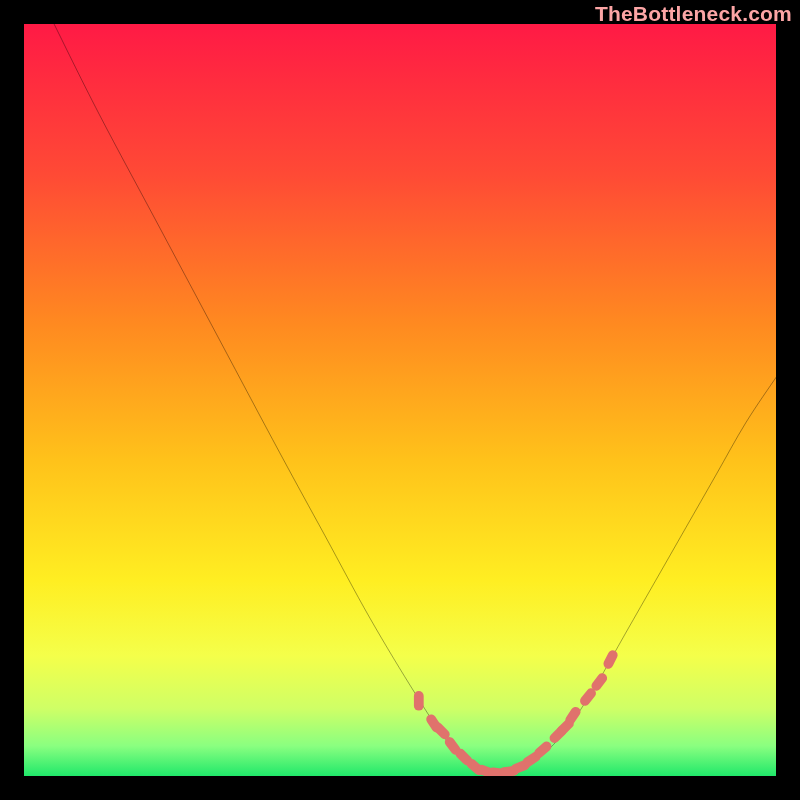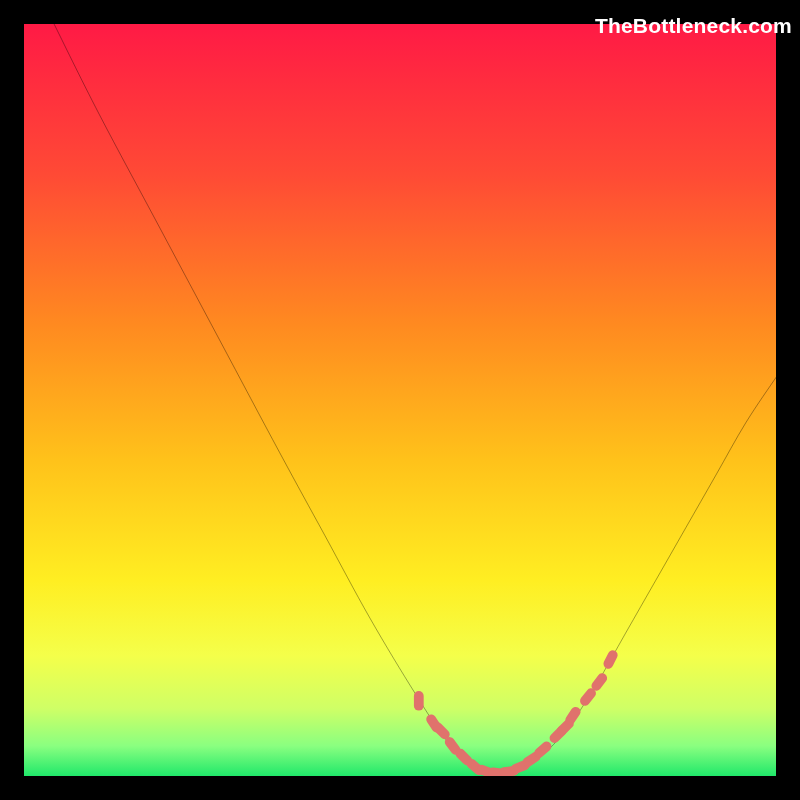--- a/index.html
+++ b/index.html
@@ -18,26 +18,26 @@
   }
   .plot {
     position: absolute;
     left: 24px;
     top: 24px;
     width: 752px;
     height: 752px;
   }
   .watermark {
     position: absolute;
-    top: 14px;
+    top: 2px;
     right: 8px;
     font-family: Arial, Helvetica, sans-serif;
     font-size: 21px;
     font-weight: 600;
-    color: #ffffff;
+    color: #fca5a5;
     letter-spacing: 0.2px;
   }
 </style>
 </head>
 <body>
 
 <div class="frame">
   <svg class="plot" viewBox="0 0 100 100" preserveAspectRatio="none">
     <defs>
       <linearGradient id="bg-grad" x1="0" y1="0" x2="0" y2="1">

